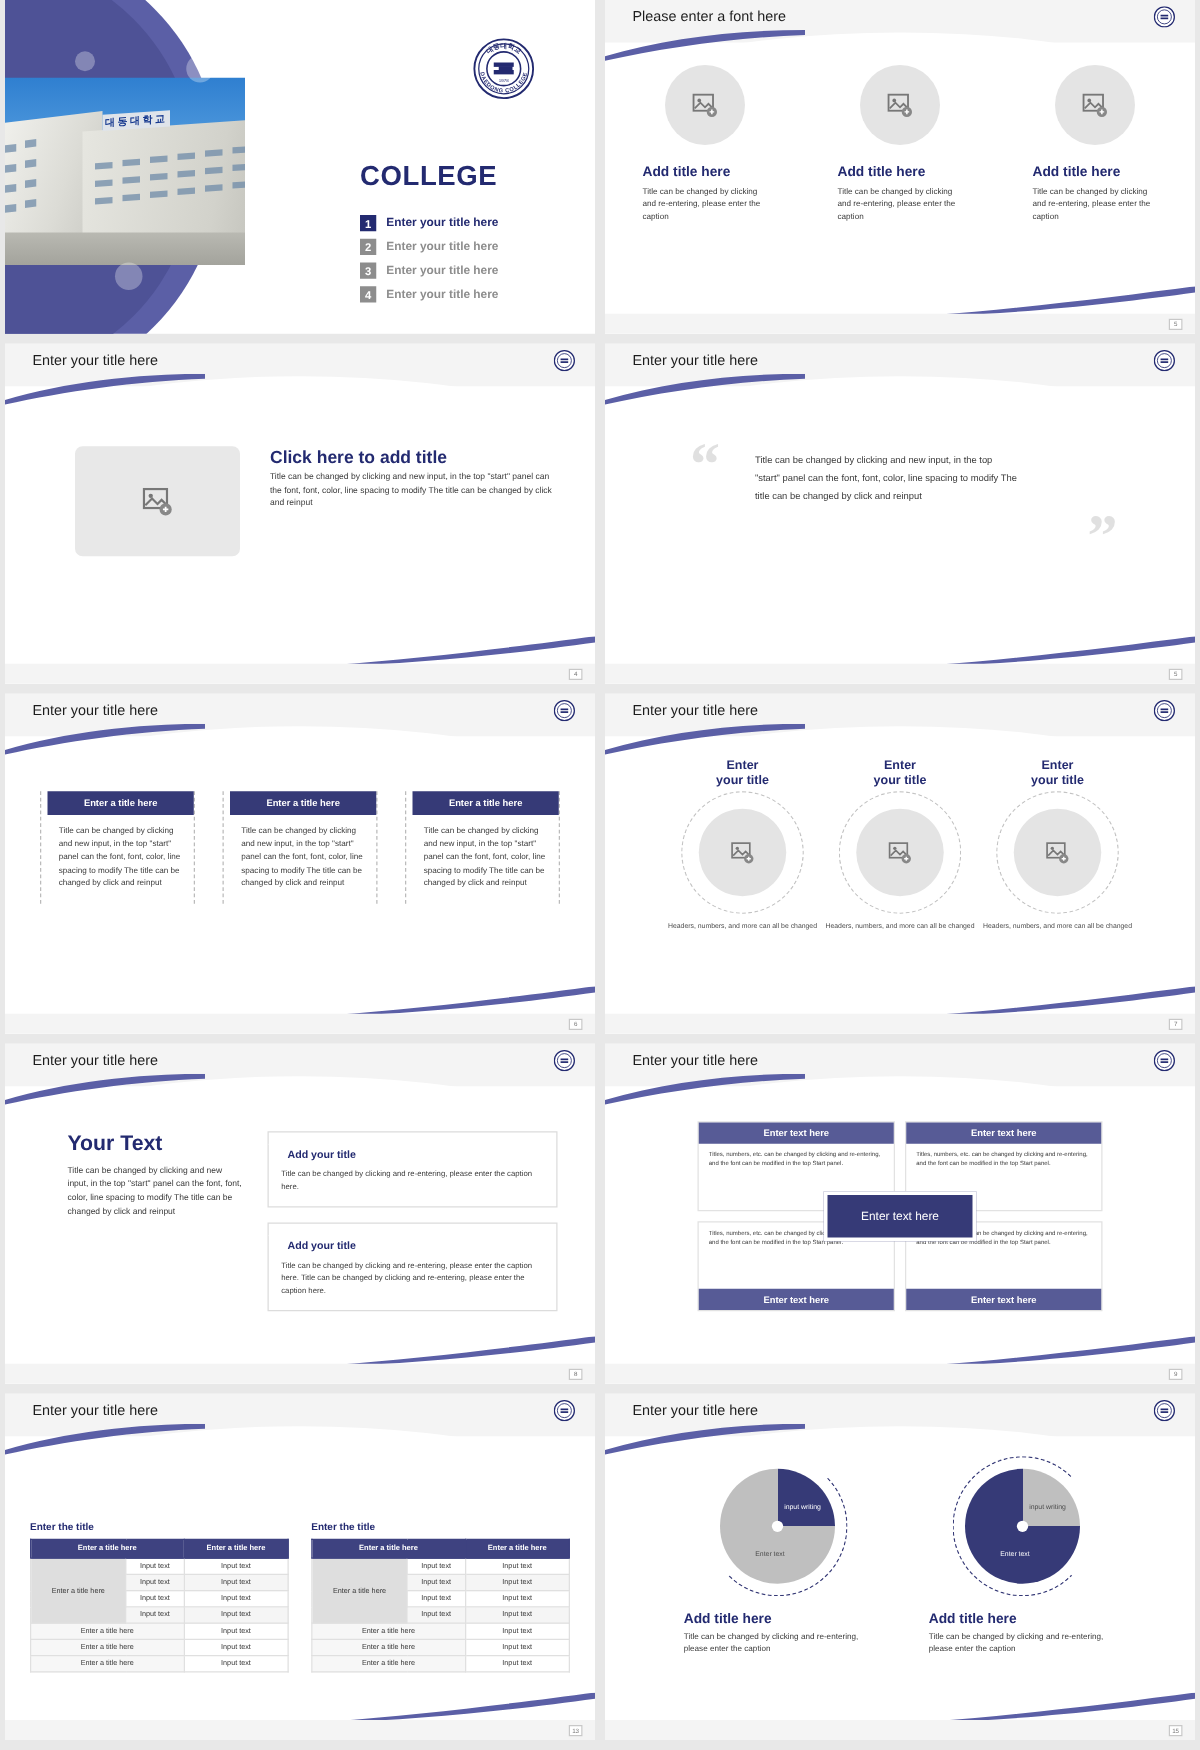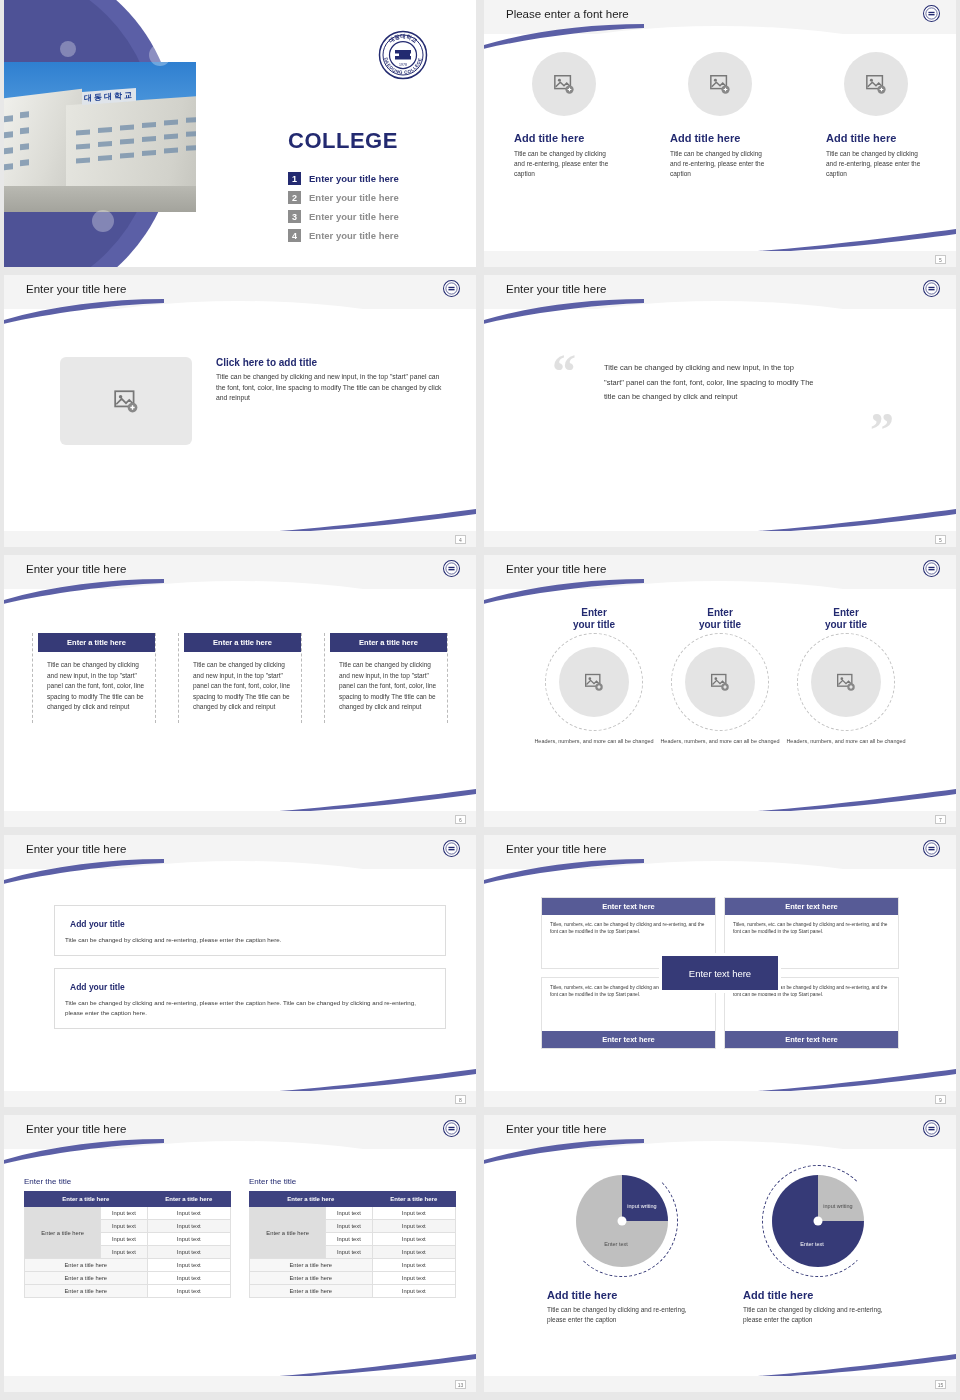--- a/index.html
+++ b/index.html
@@ -144,21 +144,21 @@
   
   .s2-cols { display: flex; justify-content: center; gap: 56px; padding-top: 12px; }
   .s2-col { width: 100px; }
   .s2-col .ph-circle { width: 64px; height: 64px; margin: 0 auto; }
   .s2-col h3 { font-size: 11px; margin-top: 16px; }
   .s2-col p { font-size: 6.5px; margin-top: 5px; }
 
   
   .s3-wrap { display: flex; align-items: flex-start; gap: 24px; padding: 42px 34px 0 56px; }
   .s3-wrap .ph-rect { width: 132px; height: 88px; flex: none; }
-  .s3-txt h3 { font-size: 10px; }
+  .s3-txt h3 { font-size: 14px; }
   .s3-txt p { font-size: 6.8px; margin-top: 4px; }
 
   
   .s4-quote { position: relative; padding: 46px 60px 0 70px; }
   .qmark {
     position: absolute; font-size: 48px; color: #e0e0e0;
     font-family: "Liberation Serif", serif; font-weight: bold; line-height: .7;
   }
   .qmark.open { left: 68px; top: 40px; }
   .qmark.close { right: 62px; top: 98px; }
@@ -193,41 +193,41 @@
   .s7-box { border: 1px solid #dcdcdc; padding: 7px 10px 10px; position: relative; }
   .s7-box::before {
     content: ""; position: absolute; left: 0; top: 9px; width: 16px; height: 1px; background: #fff;
   }
   .s7-box h4 { font-size: 8.5px; color: #232a70; font-weight: bold; margin-top: -13px;
     background: #fff; display: inline-block; padding: 0 5px; }
   .s7-box p { font-size: 6.2px; margin-top: 4px; line-height: 1.6; color: #3a3a3a; }
 
   
   .s8-grid {
-    position: relative; width: 358px; margin: 22px auto 4px;
+    position: relative; width: 324px; margin: 22px auto 4px;
     display: grid; grid-template-columns: 1fr 1fr; gap: 8px;
   }
   .s8-cell { border: 1px solid #e2e2e2; background: #fff; height: 72px; display: flex; flex-direction: column; }
   .s8-cell.top .s8-bar { order: 0; }
   .s8-bar {
     background: #575b96; color: #fff; font-size: 7.5px; font-weight: bold;
     text-align: center; padding: 4px 0;
   }
   .s8-cell p { font-size: 4.8px; padding: 6px 8px; line-height: 1.55; color: #3a3a3a; }
   .s8-center {
     position: absolute; left: 50%; top: 50%; transform: translate(-50%,-50%);
     width: 122px; height: 40px; background: #363a77; color: #fff;
     font-size: 9.5px; display: flex; align-items: center; justify-content: center;
     border: 3px solid #fff;
   }
 
   
   .s9-wrap { display: flex; gap: 18px; padding: 22px 20px 0 20px; }
   .s9-tbl-wrap { flex: 1; }
-  .s9-tbl-wrap h4 { font-size: 8px; color: #232a70; font-weight: normal; margin-bottom: 5px; }
+  .s9-tbl-wrap h4 { font-size: 8px; color: #232a70; font-weight: bold; margin-bottom: 5px; margin-top: 40px; }
   table.s9 { border-collapse: collapse; width: 100%; font-size: 5.8px; color: #3a3a3a; }
   table.s9 th {
     background: #3e4280; color: #fff; font-weight: bold; padding: 4px 2px;
     border: 1px solid #3e4280; font-size: 6px;
   }
   table.s9 td { border: 1px solid #e0e0e0; padding: 3px 2px; text-align: center; }
   table.s9 td.rowlabel { background: #dedede; color: #3a3a3a; }
   table.s9 tr.alt td { background: #f5f5f5; }
   table.s9 td.lbl { background: #f7f7f7; }
 
@@ -628,20 +628,24 @@
       <svg width="17" height="17" viewBox="0 0 100 100">
           <circle cx="50" cy="50" r="47" fill="#fff" stroke="#232a70" stroke-width="6"></circle>
           <circle cx="50" cy="50" r="33" fill="#fff" stroke="#232a70" stroke-width="4"></circle>
           <rect x="32" y="40" width="36" height="8" fill="#232a70"></rect>
           <rect x="32" y="53" width="36" height="8" fill="#232a70"></rect>
         </svg>
     </div>
 
     <div class="body-area">
       <div class="s7-wrap">
+        <div class="s7-left">
+          <h2>Your Text</h2>
+          <p>Title can be changed by clicking and new input, in the top "start" panel can the font, font, color, line spacing to modify The title can be changed by click and reinput</p>
+        </div>
         <div class="s7-right">
           <div class="s7-box">
             <h4>Add your title</h4>
             <p>Title can be changed by clicking and re-entering, please enter the caption here.</p>
           </div>
           <div class="s7-box">
             <h4>Add your title</h4>
             <p>Title can be changed by clicking and re-entering, please enter the caption here. Title can be changed by clicking and re-entering, please enter the caption here.</p>
           </div>
         </div>

